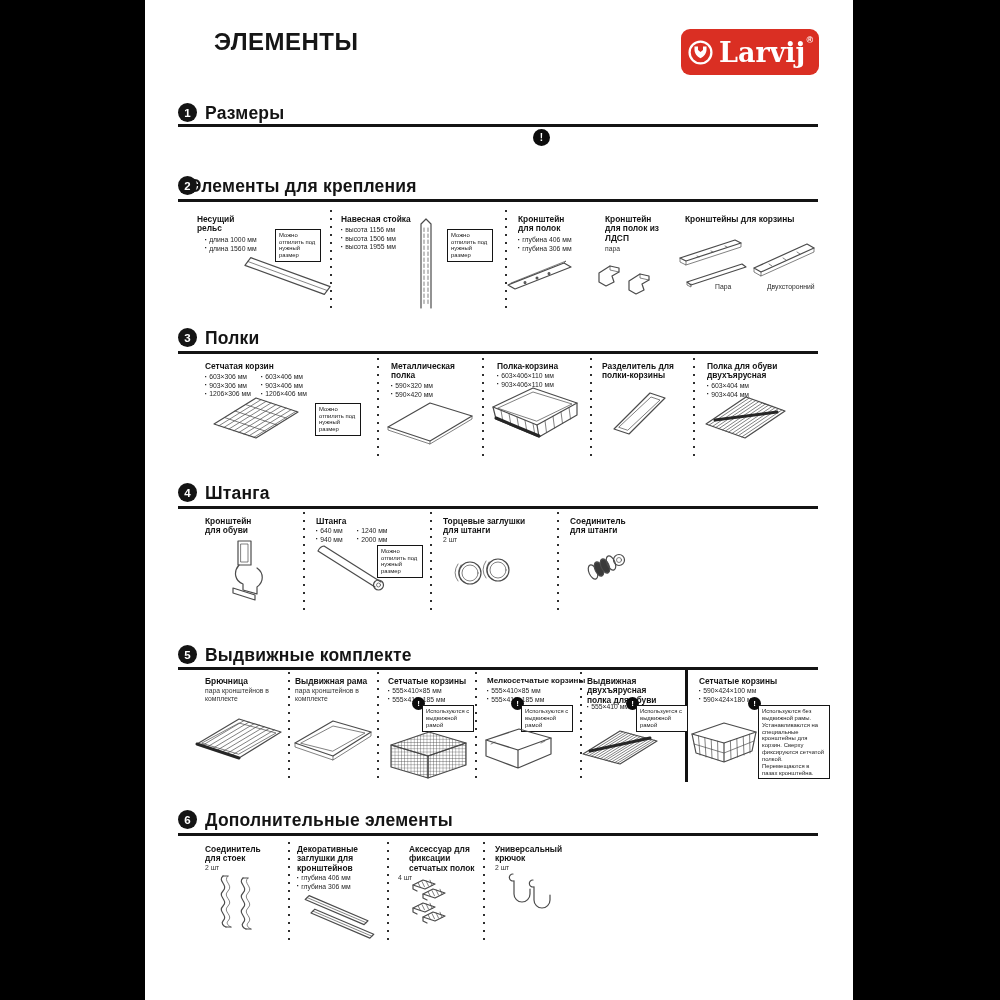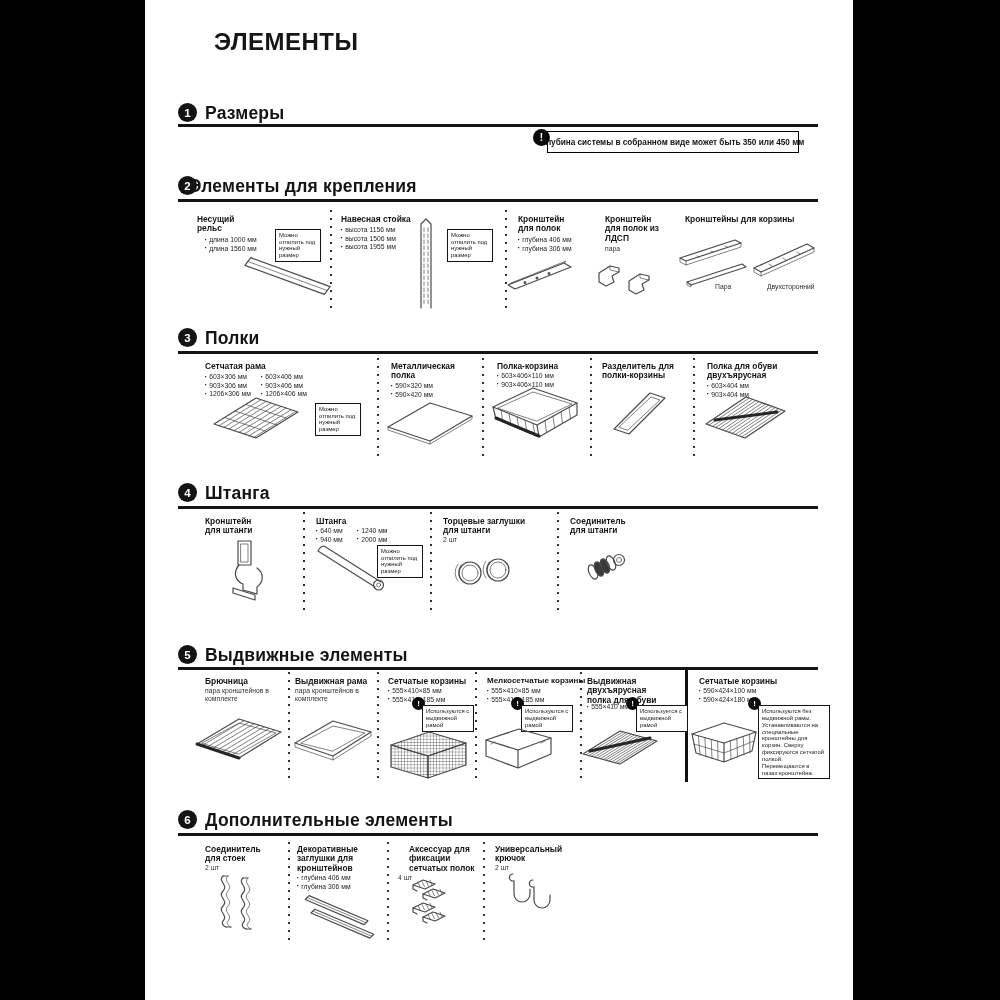--- a/index.html
+++ b/index.html
@@ -38,26 +38,33 @@
   .ill{stroke:#4b4b4b;fill:none;stroke-width:1.2;stroke-linejoin:round;stroke-linecap:round;}
   .thin{stroke-width:0.7;}
   .dark{stroke:#262626;stroke-width:3;}
 </style>
 </head>
 <body>
 
 <div class="page">
 
   <div class="page-title">ЭЛЕМЕНТЫ</div>
+  <div class="logo">
+    <svg width="27" height="27" viewBox="0 0 26 26" style="position:static">
+      <circle cx="13" cy="13" r="10.5" fill="none" stroke="#fff" stroke-width="2.2"></circle>
+      <path d="M7.2 7.2 L7.2 10 C7.2 14 9.6 16.6 13 18.6 C16.4 16.6 18.8 14 18.8 10 L18.8 7.2 L15.4 7.2 L15.4 10.6 L13 12.6 L10.6 10.6 L10.6 7.2 Z" fill="#fff"></path>
+    </svg>
+    <span class="logo-text">Larvij</span>
+    <span class="logo-reg">®</span>
+  </div>
 
   <div class="sec-badge" style="left:33px;top:103px">1</div>
   <div class="sec-title" style="left:60px;top:103px">Размеры</div>
   <div class="sec-rule" style="top:124px"></div>
   <div class="alert-dot" style="left:388px;top:129px;width:17px;height:17px;font-size:10px">!</div>
-  <div class="s1-alert">Глубина системы в собранном виде может быть 350 или 450 мм</div>
 
   <div class="sec-badge" style="left:33px;top:176px">2</div>
   <div class="sec-title" style="left:44px;top:176px">Элементы для крепления</div>
   <div class="sec-rule" style="top:199px"></div>
   <div class="vsep" style="left:185px;top:210px;height:102px"></div>
   <div class="vsep" style="left:360px;top:210px;height:102px"></div>
 
   <div class="item-label" style="left:52px;top:215px;width:58px">Несущий рельс</div>
   <div class="specs" style="left:60px;top:236px">
     <div class="spec">длина 1000 мм</div>
@@ -132,21 +139,21 @@
   <div class="caption" style="left:622px;top:283px">Двухсторонний</div>
 
   <div class="sec-badge" style="left:33px;top:328px">3</div>
   <div class="sec-title" style="left:60px;top:328px">Полки</div>
   <div class="sec-rule" style="top:351px"></div>
   <div class="vsep" style="left:232px;top:358px;height:100px"></div>
   <div class="vsep" style="left:337px;top:358px;height:100px"></div>
   <div class="vsep" style="left:445px;top:358px;height:100px"></div>
   <div class="vsep" style="left:548px;top:358px;height:100px"></div>
 
-  <div class="item-label nowrap" style="left:60px;top:362px">Сетчатая рама</div>
+  <div class="item-label nowrap" style="left:60px;top:362px">Сетчатая корзин</div>
   <div class="specs" style="left:60px;top:373px">
     <div class="spec">603×306 мм</div>
     <div class="spec">903×306 мм</div>
     <div class="spec">1206×306 мм</div>
   </div>
   <div class="specs" style="left:116px;top:373px">
     <div class="spec">603×406 мм</div>
     <div class="spec">903×406 мм</div>
     <div class="spec">1206×406 мм</div>
   </div>
@@ -207,21 +214,21 @@
       </g>
   </svg>
 
   <div class="sec-badge" style="left:33px;top:483px">4</div>
   <div class="sec-title" style="left:60px;top:483px">Штанга</div>
   <div class="sec-rule" style="top:506px"></div>
   <div class="vsep" style="left:158px;top:512px;height:98px"></div>
   <div class="vsep" style="left:285px;top:512px;height:98px"></div>
   <div class="vsep" style="left:412px;top:512px;height:98px"></div>
 
-  <div class="item-label" style="left:60px;top:517px;width:62px">Кронштейн для штанги</div>
+  <div class="item-label" style="left:60px;top:517px;width:62px">Кронштейн для обуви</div>
   <svg style="left:80px;top:538px" width="42" height="62" viewBox="0 0 42 62">
     <g class="ill">
         <path d="M13 3 h13 v24 h-13 z"></path>
         <path d="M16 6 h7 v18 h-7 z" class="thin"></path>
       <path d="M14 27 c-6 7 -4 16 4 19 l0 6 l14 4 l0 -7 c7 -5 7 -14 0 -19"></path>
       <path d="M8 50 l0 5 l22 7 l0 -5 z"></path>
       </g>
   </svg>
 
   <div class="item-label nowrap" style="left:171px;top:517px">Штанга</div>
@@ -261,21 +268,21 @@
       <ellipse cx="12" cy="26" rx="4" ry="7.5" transform="rotate(-24 12 26)"></ellipse>
       <ellipse cx="18" cy="23" rx="4" ry="7.5" transform="rotate(-24 18 23)" fill="#3a3a3a"></ellipse>
       <ellipse cx="24" cy="20" rx="4" ry="7.5" transform="rotate(-24 24 20)" fill="#3a3a3a"></ellipse>
       <ellipse cx="30" cy="17" rx="4" ry="7.5" transform="rotate(-24 30 17)"></ellipse>
       <circle cx="38" cy="14" r="5.5"></circle>
         <circle cx="38" cy="14" r="2.5" class="thin"></circle>
       </g>
   </svg>
 
   <div class="sec-badge" style="left:33px;top:645px">5</div>
-  <div class="sec-title" style="left:60px;top:645px">Выдвижные элементы</div>
+  <div class="sec-title" style="left:60px;top:645px">Выдвижные комплекте</div>
   <div class="sec-rule" style="top:667px"></div>
   <div class="vsep" style="left:143px;top:672px;height:110px"></div>
   <div class="vsep" style="left:232px;top:672px;height:110px"></div>
   <div class="vsep" style="left:330px;top:672px;height:110px"></div>
   <div class="vsep" style="left:435px;top:672px;height:110px"></div>
   <div class="solid-sep" style="left:540px;top:670px;height:112px"></div>
 
   <div class="item-label nowrap" style="left:60px;top:677px">Брючница</div>
   <div class="qty" style="left:60px;top:687px;width:72px">пара кронштейнов в комплекте</div>
   <svg style="left:48px;top:714px" width="92" height="48" viewBox="0 0 92 48">

